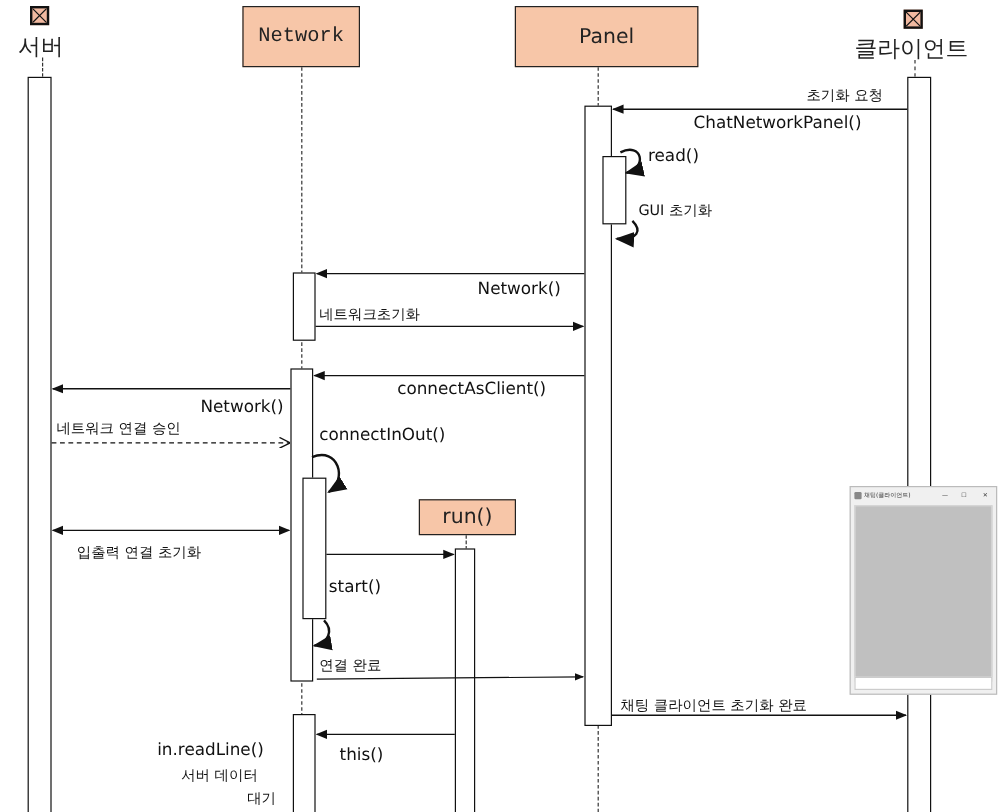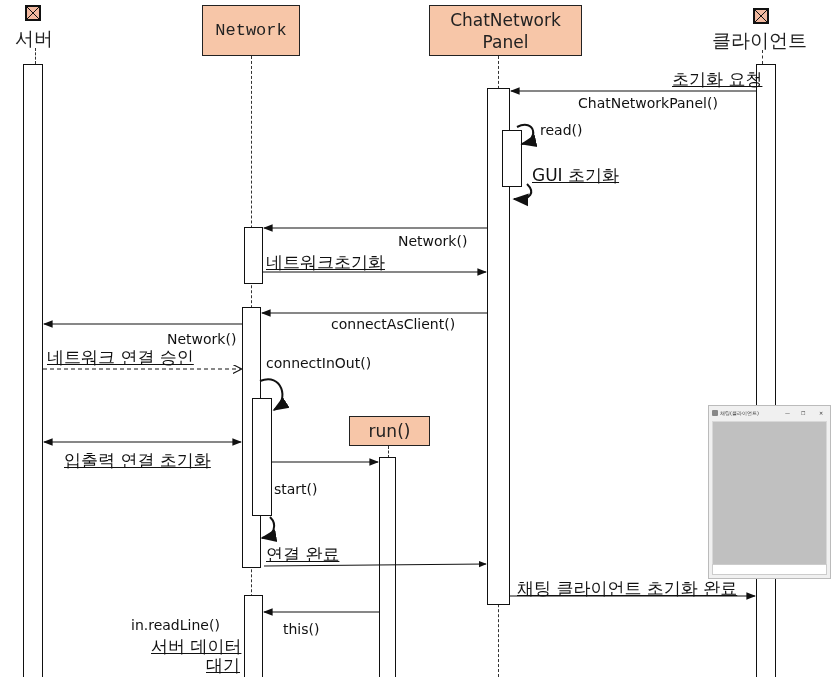--- a/index.html
+++ b/index.html
@@ -3,21 +3,21 @@
 <meta charset="utf-8">
 <style>
   html,body{margin:0;padding:0;background:#fff;}
   body{width:832px;height:677px;position:relative;overflow:hidden;font-family:"DejaVu Sans","Liberation Sans",sans-serif;color:#111;}
   .objbox{position:absolute;background:#f7c6a8;border:1.5px solid #222;box-sizing:border-box;display:flex;align-items:center;justify-content:center;text-align:center;font-size:17px;line-height:22px;color:#222;}
   .actor-icon{position:absolute;width:16px;height:16px;box-sizing:border-box;border:2px solid #111;background:#f2b9a0;}
   .actor-label{position:absolute;font-size:19px;color:#222;white-space:nowrap;}
   .lifeline{position:absolute;width:0;border-left:1px dashed #333;}
   .act{position:absolute;background:#fff;border:1.2px solid #111;box-sizing:border-box;}
   .lbl{position:absolute;font-size:14px;color:#111;white-space:nowrap;line-height:18px;}
-  .lbl.sm{font-size:17px;text-decoration:underline;}
+  .lbl.sm{font-size:12px;}
   svg.overlay{position:absolute;left:0;top:0;}
   .win{position:absolute;left:708px;top:405px;width:123px;height:174px;background:#f0f0f0;border:1px solid #bbb;box-sizing:border-box;}
   .win-title{position:absolute;left:0;top:0;right:0;height:14px;font-size:5px;line-height:14px;color:#333;}
   .win-body{position:absolute;left:3px;top:15px;right:3px;height:145px;background:#c0c0c0;border:1px solid #d8d8d8;}
   .win-input{position:absolute;left:3px;bottom:3px;right:3px;height:9px;background:#fff;border:1px solid #ccc;}
 </style>
 </head>
 <body>
 
 <div class="actor-icon" style="left:25px;top:5px;">
@@ -33,21 +33,20 @@
       <line x1="0" y1="0" x2="12" y2="12" stroke="#111" stroke-width="1"></line>
       <line x1="12" y1="0" x2="0" y2="12" stroke="#111" stroke-width="1"></line>
     </svg>
 </div>
 <div class="actor-label" style="left:712px;top:28px;">클라이언트</div>
 
 <div class="objbox" style="left:202px;top:5px;width:98px;height:51px;font-family:Liberation Mono, monospace;">
   <span>Network</span>
 </div>
 <div class="objbox" style="left:429px;top:5px;width:153px;height:51px;flex-direction:column;">
-  <span>ChatNetwork</span>
   <span>Panel</span>
 </div>
 <div class="objbox" style="left:349px;top:416px;width:81px;height:30px;">
   <span>run()</span>
 </div>
 
 <div class="lifeline" style="left:35px;top:48px;height:16px;"></div>
 <div class="lifeline" style="left:251px;top:56px;height:621px;"></div>
 <div class="lifeline" style="left:498px;top:56px;height:621px;"></div>
 <div class="lifeline" style="left:762px;top:50px;height:14px;"></div>

